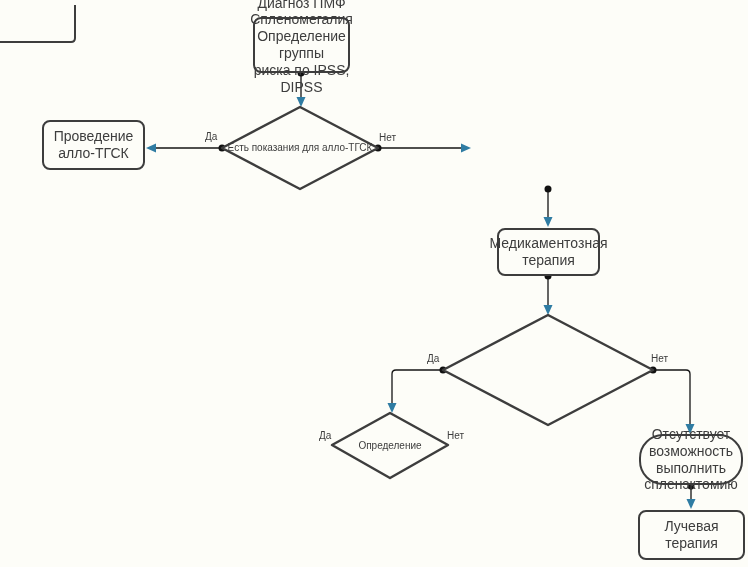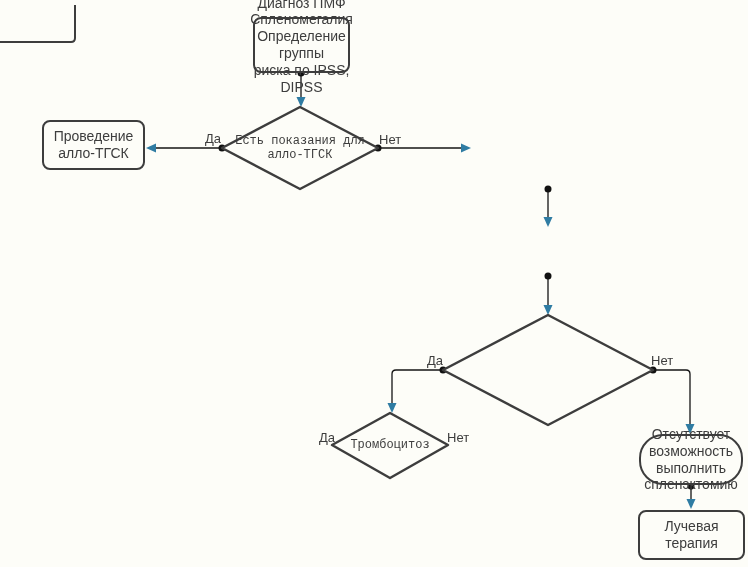--- a/index.html
+++ b/index.html
@@ -15,28 +15,27 @@
     display:flex;align-items:center;justify-content:center;
     text-align:center;
     font-size:14px;line-height:1.2;color:#3d3d3d;
     white-space:pre-line;
     padding:2px;
   }
   .diamond-label{
     position:absolute;
     display:flex;align-items:center;justify-content:center;
     text-align:center;
-    font-size:12px;line-height:1.2;color:#3d3d3d;
+    font-size:10px;line-height:1.2;color:#3d3d3d;
     white-space:pre-line;
     pointer-events:none;
-    font-family:Liberation Mono, monospace;
   }
   .edge-label{
     position:absolute;
-    font-size:13px;color:#3d3d3d;
+    font-size:10px;color:#3d3d3d;
     white-space:nowrap;
   }
 </style>
 </head>
 <body>
 
 <div id="canvas">
 
   <svg id="shapes" width="748" height="567" viewBox="0 0 748 567">
 
@@ -76,32 +75,34 @@
 
   <div class="box" style="left:253px;top:17px;width:97px;height:56px;">Диагноз ПМФ
 Спленомегалия
 Определение группы
 риска по IPSS, DIPSS</div>
 
   <div class="box" style="left:42px;top:120px;width:103px;height:50px;">Проведение
 алло-ТГСК</div>
 
 
+  <div class="box" style="left:497px;top:228px;width:103px;height:48px;">Медикаментозная
+терапия</div>
 
   <div class="box" style="left:639px;top:434px;width:104px;height:51px;border-radius:24px;">Отсутствует
 возможность
 выполнить
 спленэктомию</div>
 
   <div class="box" style="left:638px;top:510px;width:107px;height:50px;">Лучевая терапия</div>
 
   <div class="diamond-label" style="left:222px;top:107px;width:156px;height:82px;">Есть показания для алло-ТГСК</div>
 
 
-  <div class="diamond-label" style="left:332px;top:413px;width:116px;height:65px;">Тромбоцитоз</div>
+  <div class="diamond-label" style="left:332px;top:413px;width:116px;height:65px;">Определение</div>
 
   <div class="edge-label" style="left:205px;top:131px;">Да</div>
   <div class="edge-label" style="left:379px;top:132px;">Нет</div>
   <div class="edge-label" style="left:427px;top:353px;">Да</div>
   <div class="edge-label" style="left:651px;top:353px;">Нет</div>
   <div class="edge-label" style="left:319px;top:430px;">Да</div>
   <div class="edge-label" style="left:447px;top:430px;">Нет</div>
 
 </div>
 

